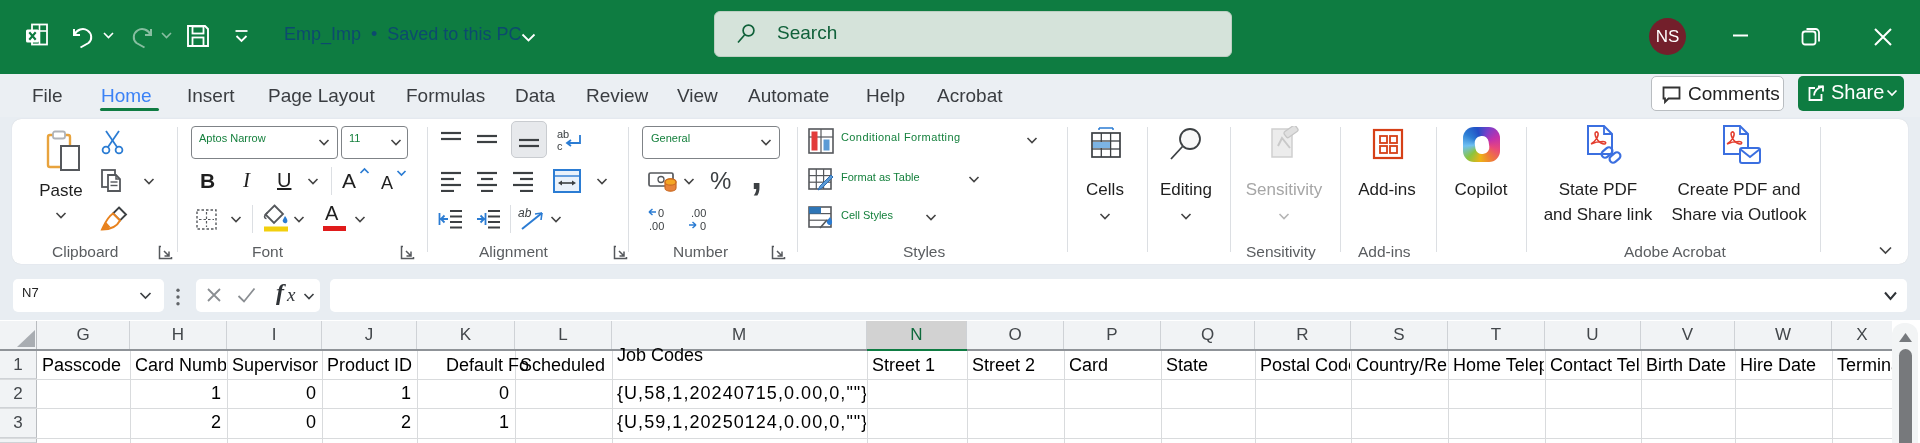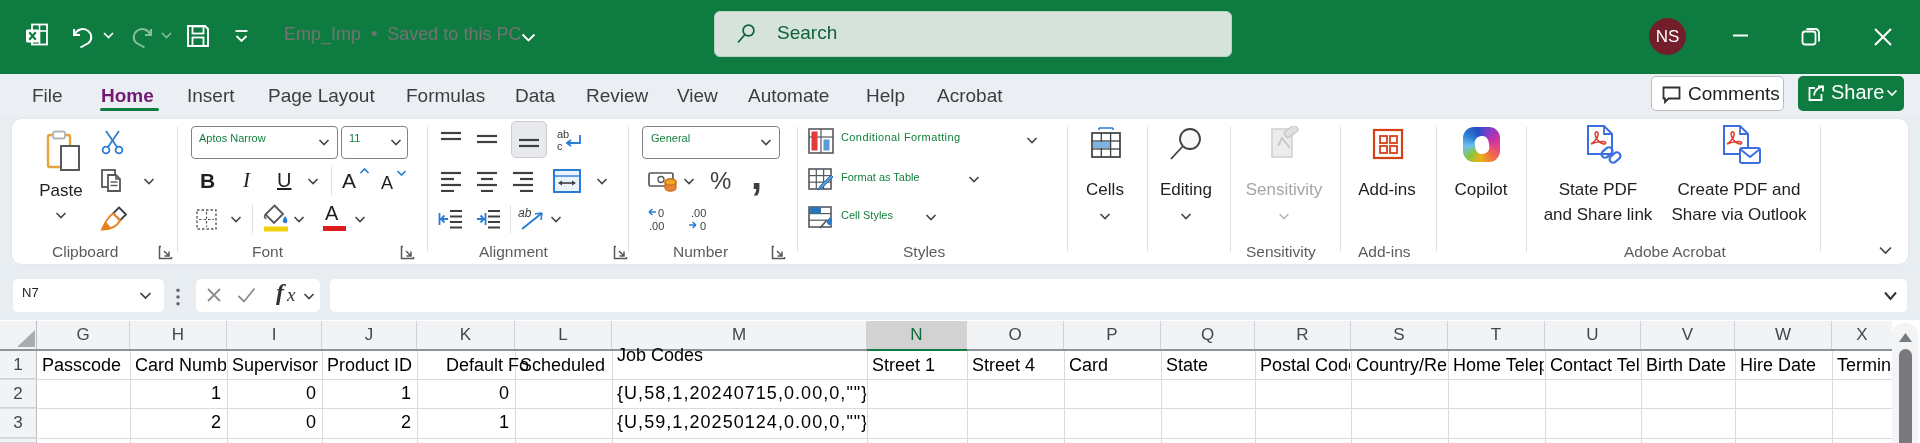--- a/index.html
+++ b/index.html
@@ -2,26 +2,26 @@
 <html><head>
 <meta charset="utf-8">
 <style>
   html,body{margin:0;padding:0;}
   #app{position:relative;width:1920px;height:443px;font-family:"Liberation Sans",sans-serif;overflow:hidden;background:#fff;}
   .abs{position:absolute;}
   
   #titlebar{left:0;top:0;width:1920px;height:74px;background:#0e7c41;}
   #searchbox{left:714px;top:11px;width:518px;height:46px;background:#d5e3da;border:1px solid #bccfc2;border-radius:6px;box-sizing:border-box;}
   #searchtxt{left:777px;top:22px;font-size:19px;color:#10613a;}
-  #titletxt{left:284px;top:24px;font-size:18px;color:#737373;}
+  #titletxt{left:284px;top:24px;font-size:18px;color:#0c4a6e;}
   #nscircle{left:1649px;top:18px;width:37px;height:37px;border-radius:50%;background:#731f2b;color:#fff;font-size:17px;text-align:center;line-height:37px;}
   
   #menubar{left:0;top:74px;width:1920px;height:43px;background:#ebeff3;}
   .tab{top:85px;font-size:19px;color:#3a3d41;}
-  #tab-home{font-weight:bold;color:#701a75;}
+  #tab-home{font-weight:normal;color:#3b82f6;}
   #homeline{left:100px;top:108px;width:59px;height:3px;background:#0f7c43;border-radius:2px;position:absolute;}
   #btn-comments{left:1651px;top:76px;width:133px;height:35px;background:#fff;border:1px solid #b9bdc1;border-radius:5px;box-sizing:border-box;}
   #btn-share{left:1798px;top:76px;width:106px;height:35px;background:#0e7c41;border-radius:5px;box-sizing:border-box;}
   
   #ribbonzone{left:0;top:117px;width:1920px;height:151px;background:#e8edf2;}
   #ribboncard{left:12px;top:2px;width:1896px;height:145px;background:#fff;border-radius:9px;box-shadow:0 0 1px #c8ccd0;}
   .gsep{top:10px;width:1px;height:125px;background:#dcdfe3;position:absolute;}
   .glabel{top:126px;font-size:15.5px;color:#5a5d60;position:absolute;}
   .btxt{font-size:11px;color:#15803d;position:absolute;}
   .biglabel{font-size:17px;color:#1f1f1f;position:absolute;text-align:center;}
@@ -535,21 +535,21 @@
     <div class="gline" style="left:0;top:117.6px;width:1892px;height:1px"></div>
 
     <div class="cell" style="left:42px;top:30.5px;width:85px;line-height:29px">Passcode</div>
     <div class="cell" style="left:135px;top:30.5px;width:91px;line-height:29px">Card Number</div>
     <div class="cell" style="left:232px;top:30.5px;width:89px;line-height:29px">Supervisor ID</div>
     <div class="cell" style="left:327px;top:30.5px;width:89px;line-height:29px">Product ID</div>
     <div class="cell" style="left:446px;top:30.5px;width:92px;line-height:29px">Default Fo</div>
     <div class="cell" style="left:520px;top:30.5px;width:91px;line-height:29px">Scheduled</div>
     <div class="cell" style="left:617px;top:21px;width:249px;line-height:29px">Job Codes</div>
     <div class="cell" style="left:872px;top:30.5px;width:94px;line-height:29px">Street 1</div>
-    <div class="cell" style="left:972px;top:30.5px;width:91px;line-height:29px">Street 4</div>
+    <div class="cell" style="left:972px;top:30.5px;width:91px;line-height:29px">Street 2</div>
     <div class="cell" style="left:1069px;top:30.5px;width:91px;line-height:29px">Card</div>
     <div class="cell" style="left:1166px;top:30.5px;width:88px;line-height:29px">State</div>
     <div class="cell" style="left:1260px;top:30.5px;width:90px;line-height:29px">Postal Code</div>
     <div class="cell" style="left:1356px;top:30.5px;width:91px;line-height:29px">Country/Regio</div>
     <div class="cell" style="left:1453px;top:30.5px;width:91px;line-height:29px">Home Telepho</div>
     <div class="cell" style="left:1550px;top:30.5px;width:90px;line-height:29px">Contact Telep</div>
     <div class="cell" style="left:1646px;top:30.5px;width:88px;line-height:29px">Birth Date</div>
     <div class="cell" style="left:1740px;top:30.5px;width:91px;line-height:29px">Hire Date</div>
     <div class="cell" style="left:1837px;top:30.5px;width:55px;line-height:29px">Termination</div>
 

